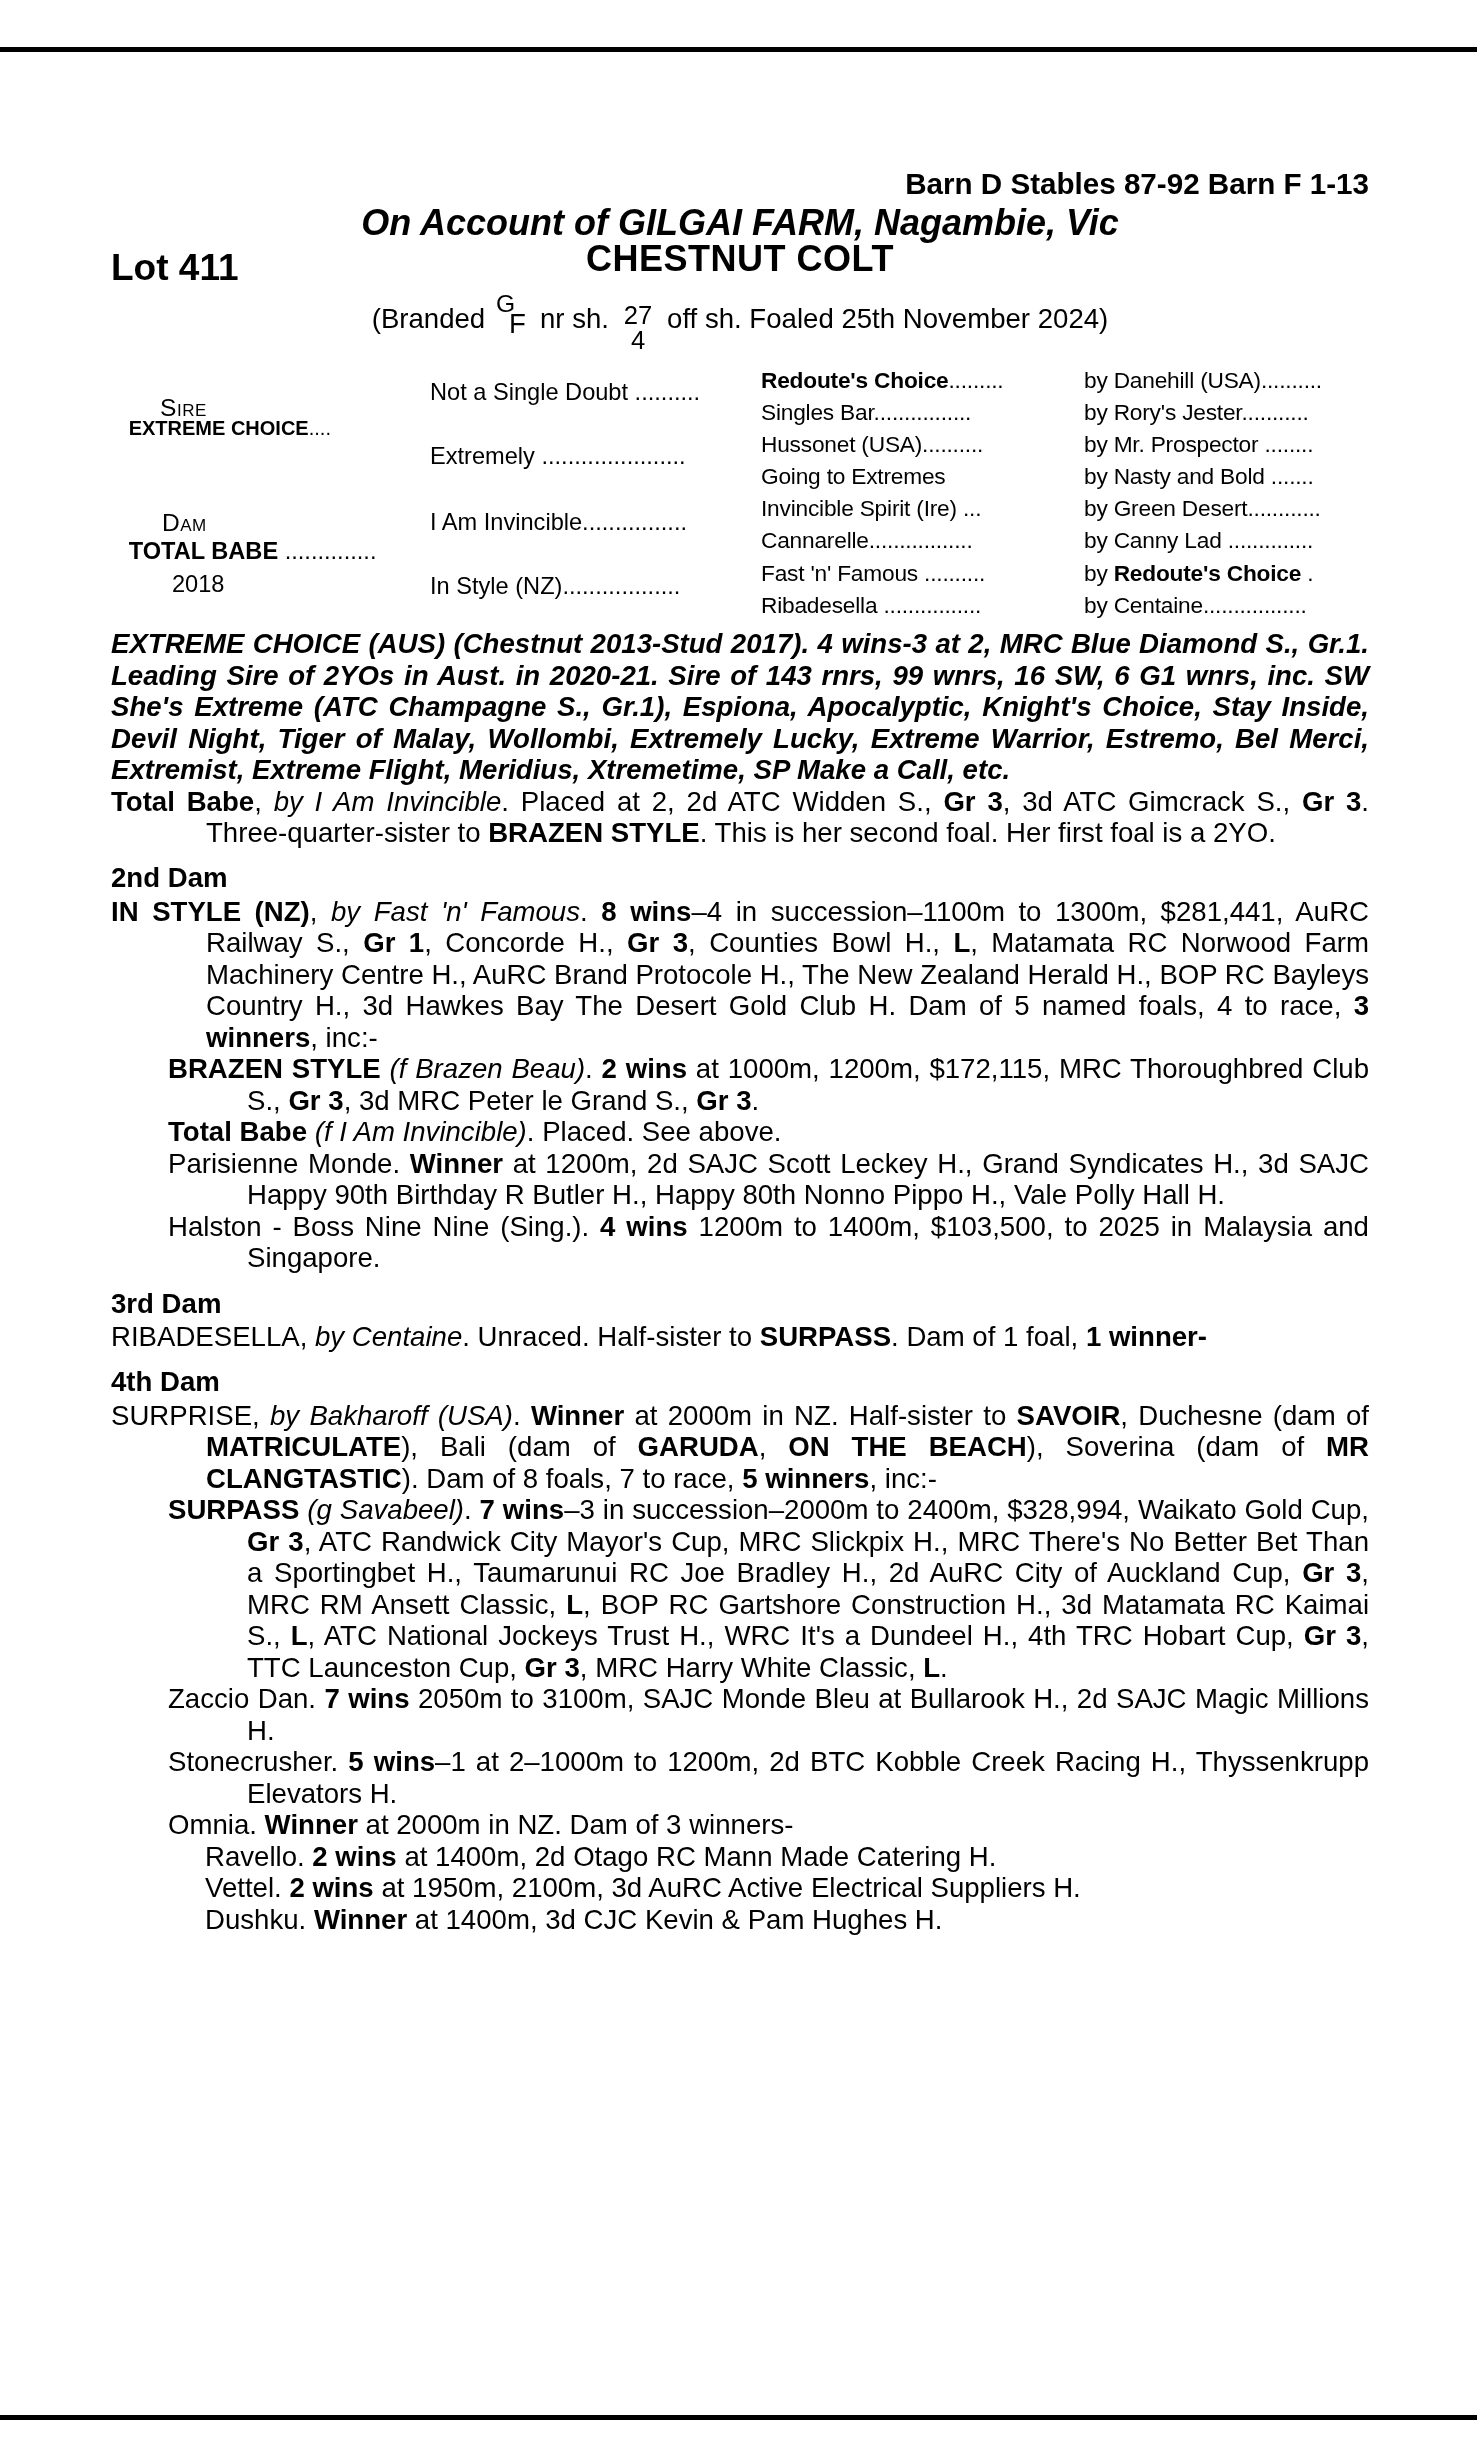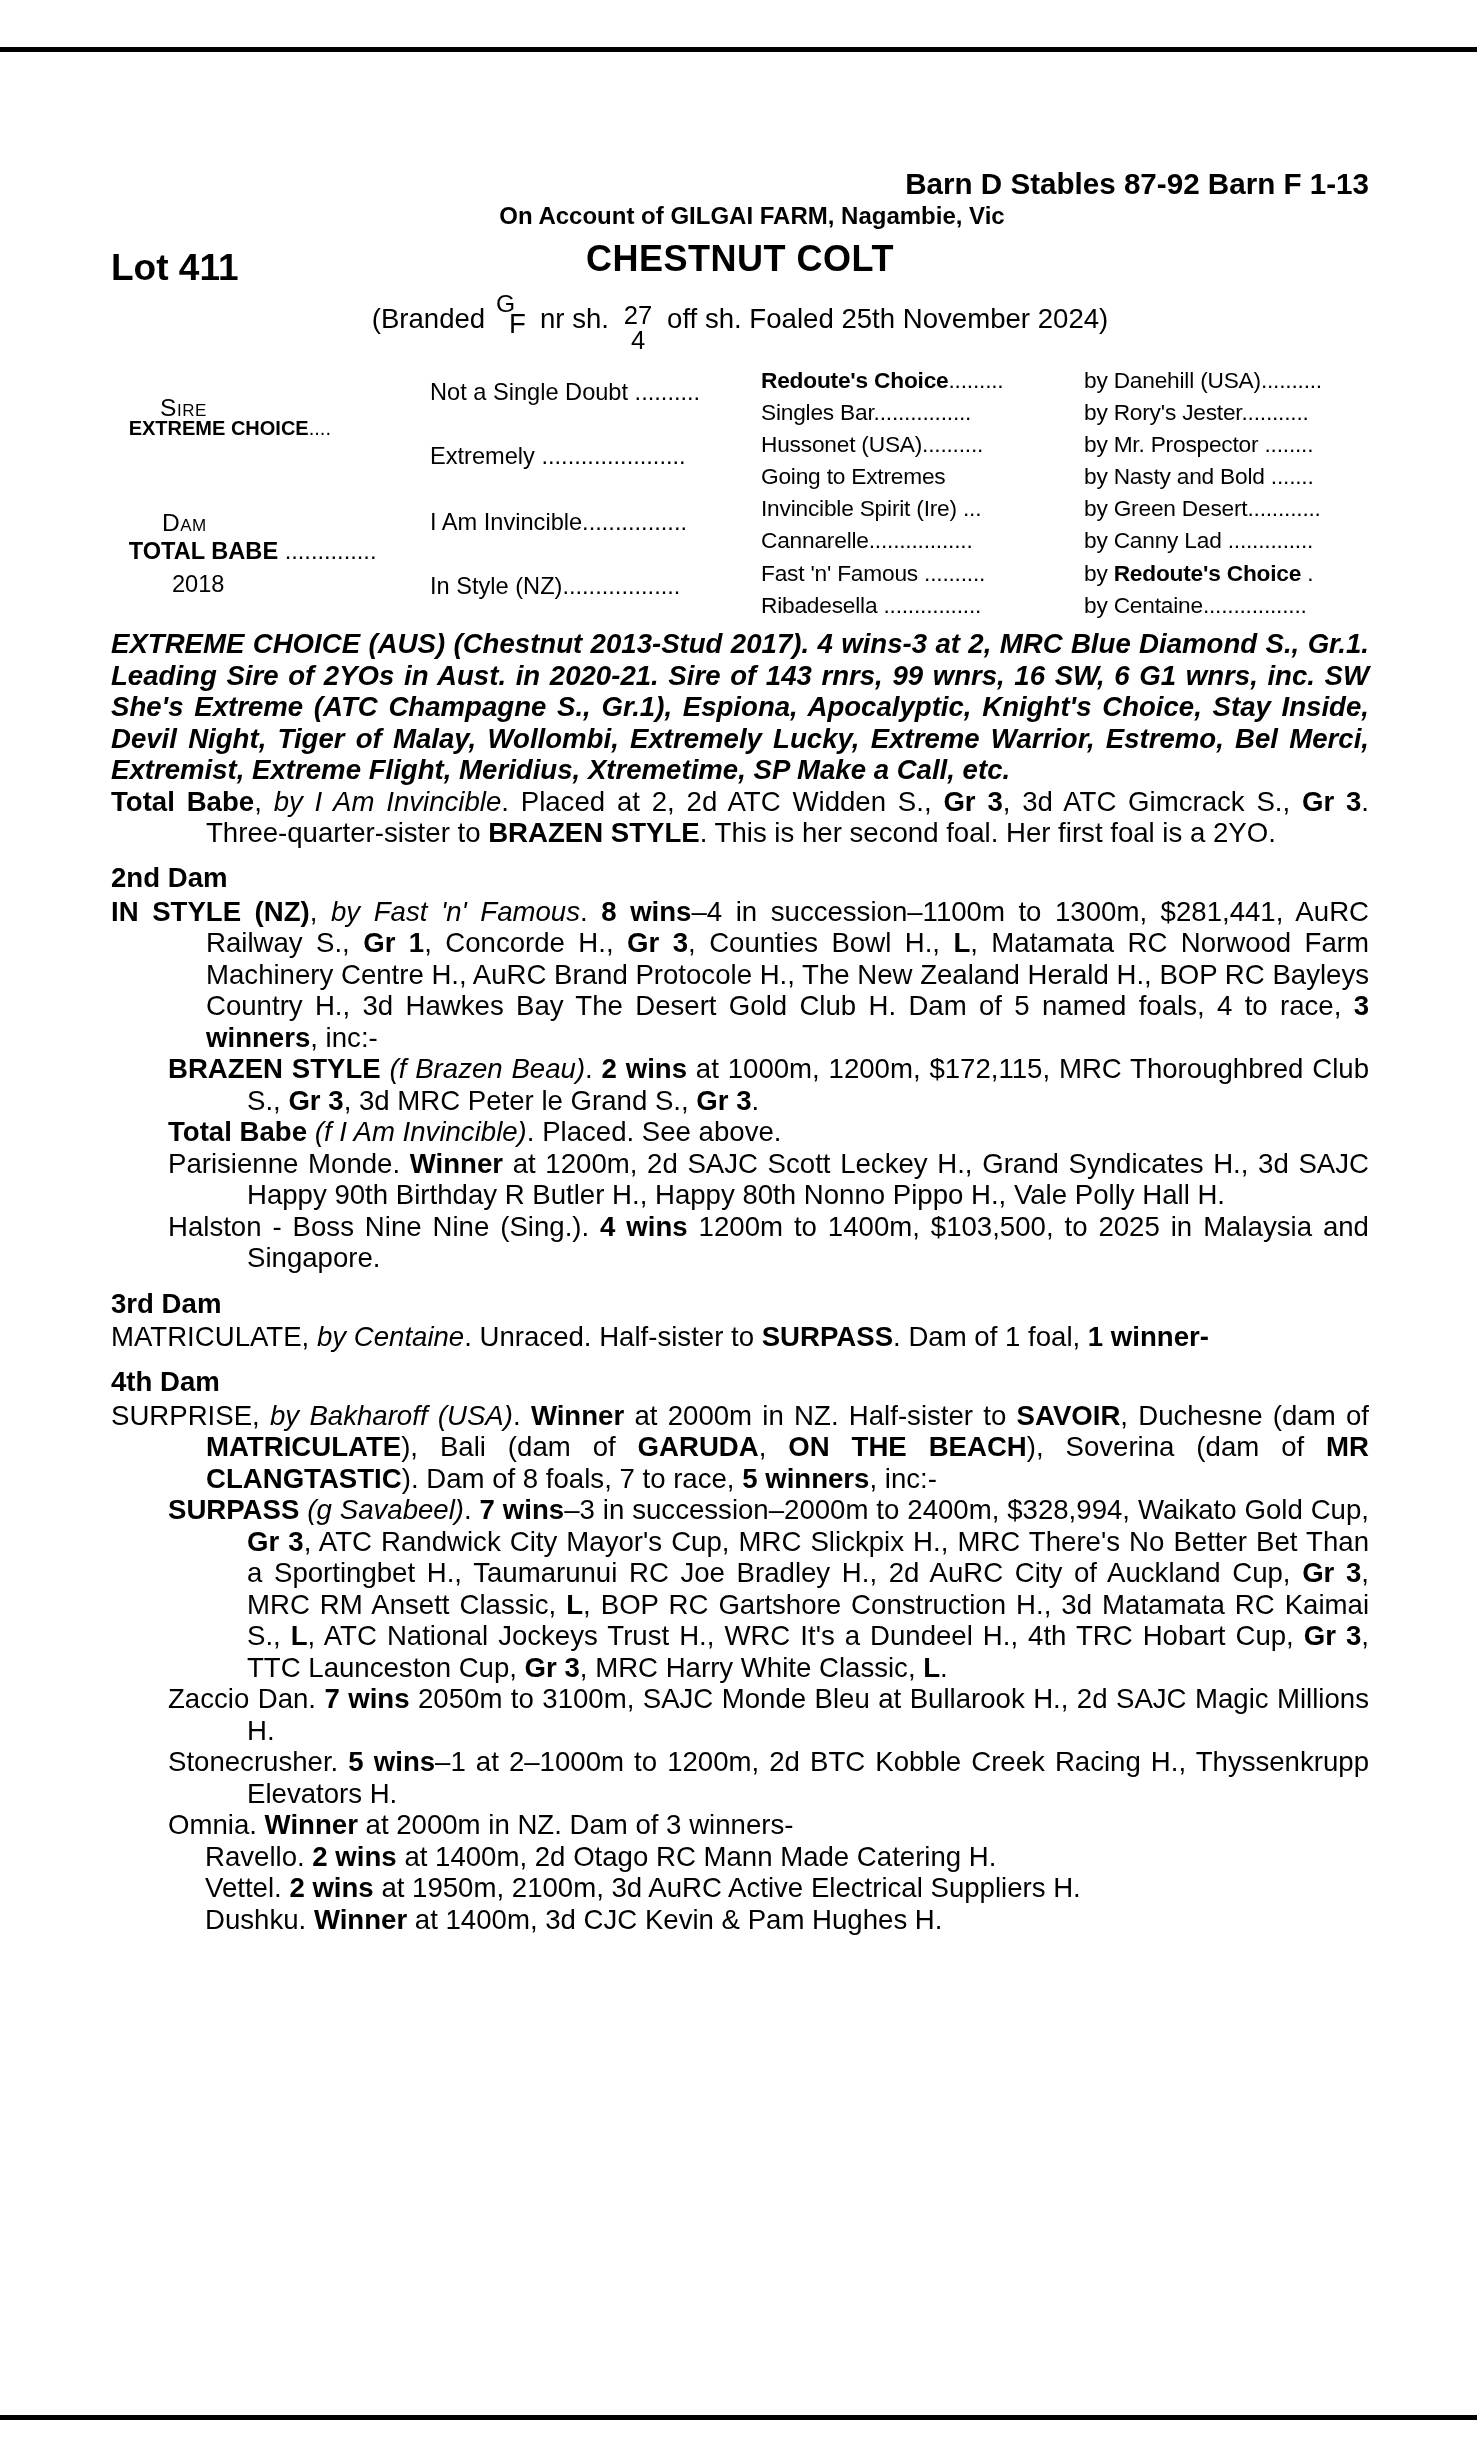--- a/index.html
+++ b/index.html
@@ -7,21 +7,21 @@
     width:1478px;height:2463px;position:relative;background:#ffffff;color:#000;
     font-family:"Liberation Sans","DejaVu Sans",sans-serif;overflow:hidden;
   }
   .rule{position:absolute;left:0;width:1478px;height:4.9px;background:#000;}
   .rule-top{top:47px;}
   .rule-bottom{top:2415px;}
   .content{position:absolute;left:111px;top:0;width:1258px;}
 
   
   .barn{position:absolute;top:167px;right:0;font-weight:bold;font-size:29.6px;white-space:nowrap;}
-  .account{position:absolute;top:202px;left:12px;width:100%;text-align:center;font-weight:bold;font-size:24px;}
+  .account{position:absolute;top:202px;left:0;width:100%;text-align:center;font-weight:bold;font-size:36px;font-style:italic;}
   .lot{position:absolute;top:247px;left:0;font-weight:bold;font-size:37px;}
   .title{position:absolute;top:238px;left:0;width:100%;text-align:center;font-weight:bold;font-size:36px;letter-spacing:0.5px;}
   .brandline{position:absolute;top:282px;left:0;width:100%;height:73px;display:flex;justify-content:center;align-items:center;font-size:27.6px;gap:8.9px;}
   .brandmark{position:relative;display:inline-block;width:37px;height:53px;}
   .brand-g{position:absolute;left:2px;top:-2px;font-size:24.6px;}
   .brand-f{position:absolute;left:14.8px;top:15.8px;font-size:27.6px;}
   .stack{display:inline-flex;flex-direction:column;align-items:center;font-size:25.6px;line-height:24.6px;transform:translateY(8.9px);margin:0 5.9px;}
 
   
   .pedigree{position:absolute;top:357px;left:0;width:1340px;height:268px;font-size:22.7px;}
@@ -113,21 +113,21 @@
       <div class="h">2nd Dam</div>
       <div class="p p0"><span style="font-weight: bold;">IN STYLE (NZ)</span><span>, </span><span style="font-style: italic;">by Fast 'n' Famous</span><span>. </span><span style="font-weight: bold;">8 wins</span><span>–4 in succession–1100m to 1300m, $281,441, AuRC Railway S., </span><span style="font-weight: bold;">Gr 1</span><span>, Concorde H., </span><span style="font-weight: bold;">Gr 3</span><span>, Counties Bowl H., </span><span style="font-weight: bold;">L</span><span>, Matamata RC Norwood Farm Machinery Centre H., AuRC Brand Protocole H., The New Zealand Herald H., BOP RC Bayleys Country H., 3d Hawkes Bay The Desert Gold Club H. Dam of 5 named foals, 4 to race, </span><span style="font-weight: bold;">3 winners</span><span>, inc:-</span></div>
       <div class="p p1"><span style="font-weight: bold;">BRAZEN STYLE</span><span> </span><span style="font-style: italic;">(f Brazen Beau)</span><span>. </span><span style="font-weight: bold;">2 wins</span><span> at 1000m, 1200m, $172,115, MRC Thoroughbred Club S., </span><span style="font-weight: bold;">Gr 3</span><span>, 3d MRC Peter le Grand S., </span><span style="font-weight: bold;">Gr 3</span><span>.</span></div>
       <div class="p p1"><span style="font-weight: bold;">Total Babe</span><span> </span><span style="font-style: italic;">(f I Am Invincible)</span><span>. Placed. See above.</span></div>
       <div class="p p1"><span>Parisienne Monde. </span><span style="font-weight: bold;">Winner</span><span> at 1200m, 2d SAJC Scott Leckey H., Grand Syndicates H., 3d SAJC Happy 90th Birthday R Butler H., Happy 80th Nonno Pippo H., Vale Polly Hall H.</span></div>
       <div class="p p1"><span>Halston - Boss Nine Nine (Sing.). </span><span style="font-weight: bold;">4 wins</span><span> 1200m to 1400m, $103,500, to 2025 in Malaysia and Singapore.</span></div>
     </div>
 
     <div>
       <div class="h">3rd Dam</div>
-      <div class="p p0"><span>MATRICULATE, </span><span style="font-style: italic;">by Centaine</span><span>. Unraced. Half-sister to </span><span style="font-weight: bold;">SURPASS</span><span>. Dam of 1 foal, </span><span style="font-weight: bold;">1 winner-</span></div>
+      <div class="p p0"><span>RIBADESELLA, </span><span style="font-style: italic;">by Centaine</span><span>. Unraced. Half-sister to </span><span style="font-weight: bold;">SURPASS</span><span>. Dam of 1 foal, </span><span style="font-weight: bold;">1 winner-</span></div>
     </div>
 
     <div>
       <div class="h">4th Dam</div>
       <div class="p p0"><span>SURPRISE, </span><span style="font-style: italic;">by Bakharoff (USA)</span><span>. </span><span style="font-weight: bold;">Winner</span><span> at 2000m in NZ. Half-sister to </span><span style="font-weight: bold;">SAVOIR</span><span>, Duchesne (dam of </span><span style="font-weight: bold;">MATRICULATE</span><span>), Bali (dam of </span><span style="font-weight: bold;">GARUDA</span><span>, </span><span style="font-weight: bold;">ON THE BEACH</span><span>), Soverina (dam of </span><span style="font-weight: bold;">MR CLANGTASTIC</span><span>). Dam of 8 foals, 7 to race, </span><span style="font-weight: bold;">5 winners</span><span>, inc:-</span></div>
       <div class="p p1"><span style="font-weight: bold;">SURPASS</span><span> </span><span style="font-style: italic;">(g Savabeel)</span><span>. </span><span style="font-weight: bold;">7 wins</span><span>–3 in succession–2000m to 2400m, $328,994, Waikato Gold Cup, </span><span style="font-weight: bold;">Gr 3</span><span>, ATC Randwick City Mayor's Cup, MRC Slickpix H., MRC There's No Better Bet Than a Sportingbet H., Taumarunui RC Joe Bradley H., 2d AuRC City of Auckland Cup, </span><span style="font-weight: bold;">Gr 3</span><span>, MRC RM Ansett Classic, </span><span style="font-weight: bold;">L</span><span>, BOP RC Gartshore Construction H., 3d Matamata RC Kaimai S., </span><span style="font-weight: bold;">L</span><span>, ATC National Jockeys Trust H., WRC It's a Dundeel H., 4th TRC Hobart Cup, </span><span style="font-weight: bold;">Gr 3</span><span>, TTC Launceston Cup, </span><span style="font-weight: bold;">Gr 3</span><span>, MRC Harry White Classic, </span><span style="font-weight: bold;">L</span><span>.</span></div>
       <div class="p p1"><span>Zaccio Dan. </span><span style="font-weight: bold;">7 wins</span><span> 2050m to 3100m, SAJC Monde Bleu at Bullarook H., 2d SAJC Magic Millions H.</span></div>
       <div class="p p1"><span>Stonecrusher. </span><span style="font-weight: bold;">5 wins</span><span>–1 at 2–1000m to 1200m, 2d BTC Kobble Creek Racing H., Thyssenkrupp Elevators H.</span></div>
       <div class="p p1"><span>Omnia. </span><span style="font-weight: bold;">Winner</span><span> at 2000m in NZ. Dam of 3 winners-</span></div>
       <div class="p p2"><span>Ravello. </span><span style="font-weight: bold;">2 wins</span><span> at 1400m, 2d Otago RC Mann Made Catering H.</span></div>

